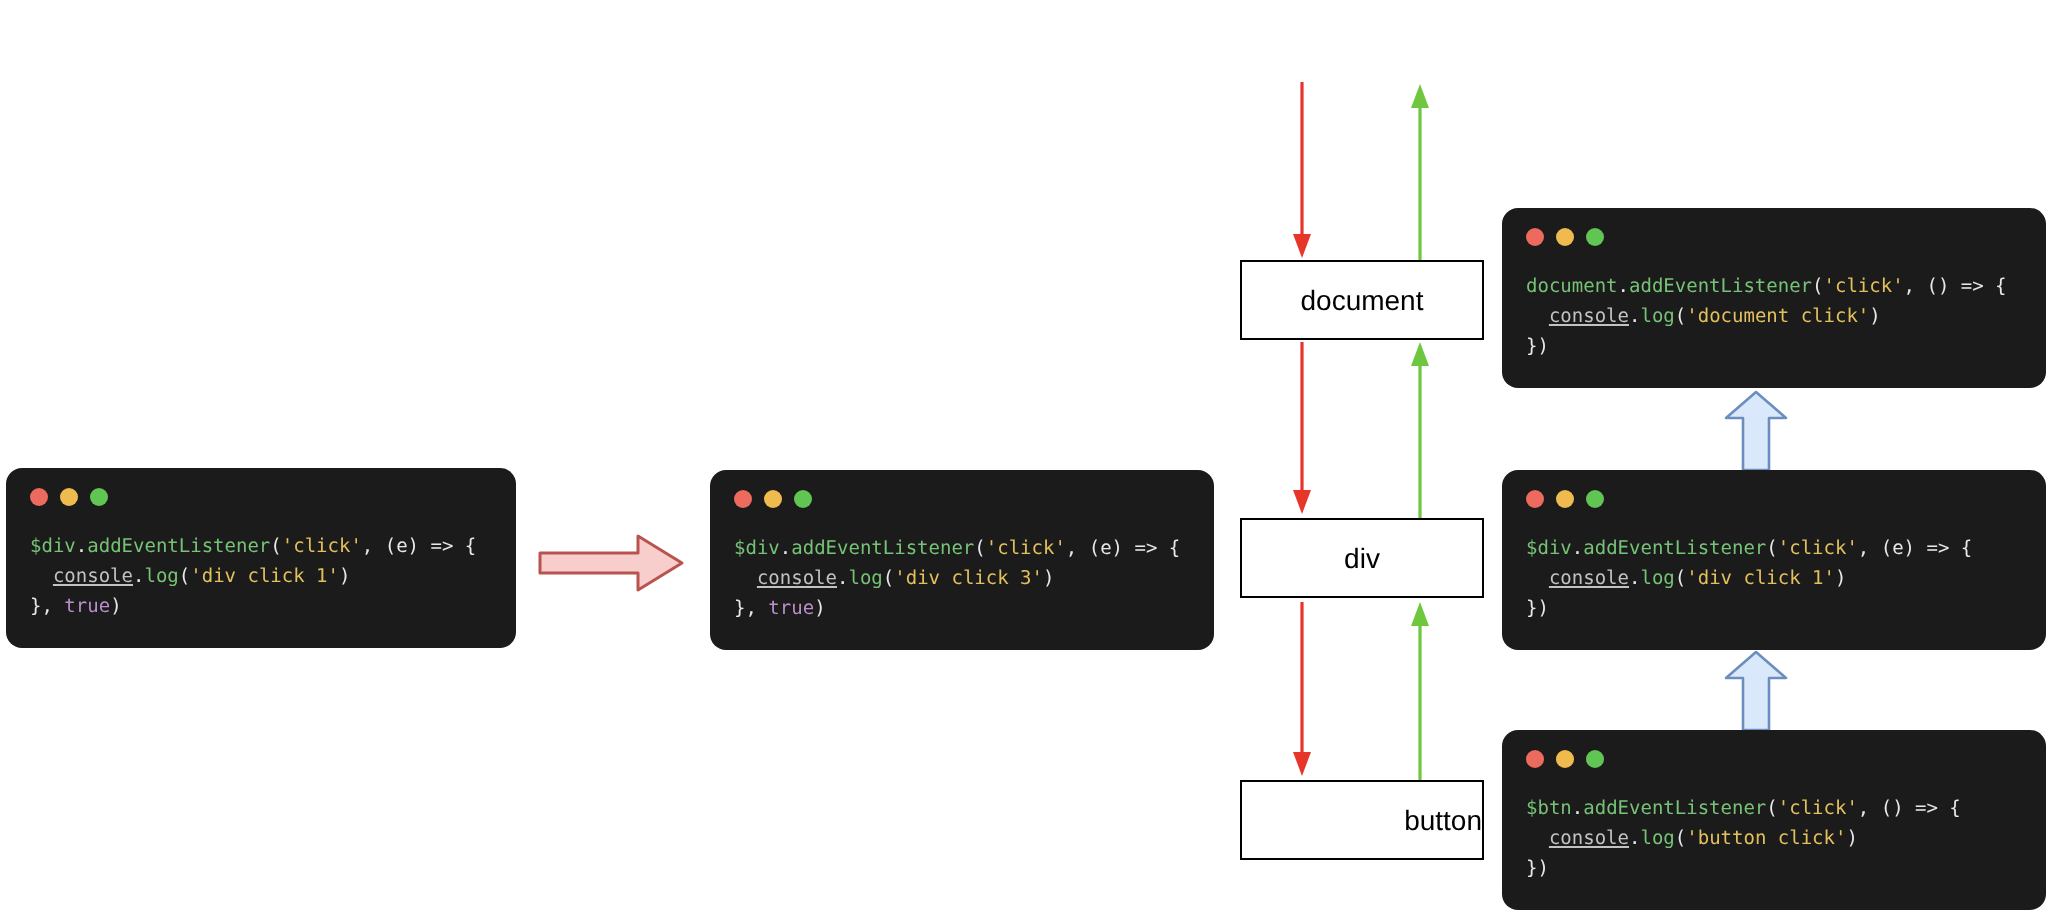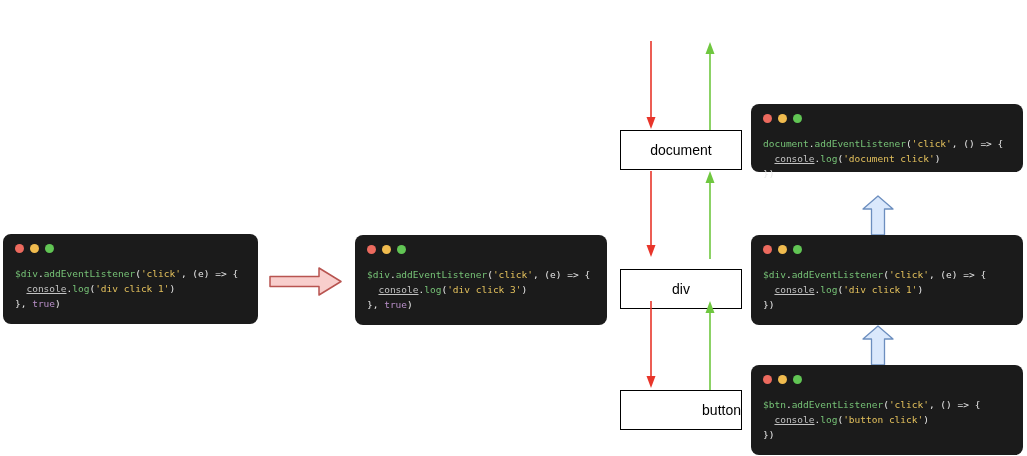--- a/index.html
+++ b/index.html
@@ -19,33 +19,33 @@
   .dot-green{background:var(--dot-green,#61c554);}
   .code{margin:0;font-family:"DejaVu Sans Mono",monospace;font-size:9.5px;}
   .code-line{height:15px;line-height:15px;white-space:pre;}
   .tok-g{color:var(--code-green,#76c276);}
   .tok-y{color:var(--code-yellow,#e3c05c);}
   .tok-p{color:var(--code-purple,#b98fc9);}
   .tok-w{color:var(--code-plain,#e8e8e8);}
   .tok-d{color:var(--code-dim,#c2c2c2);text-decoration:underline;}
   .pos-left{left:3px;top:234px;width:255px;height:90px;}
   .pos-mid{left:355px;top:235px;width:252px;height:90px;}
-  .pos-r-top{left:751px;top:104px;width:272px;height:68px;}
+  .pos-r-top{left:751px;top:104px;width:272px;height:90px;}
   .pos-r-mid{left:751px;top:235px;width:272px;height:90px;}
   .pos-r-bot{left:751px;top:365px;width:272px;height:90px;}
   
   .node{
     position:absolute;left:620px;width:122px;height:40px;box-sizing:border-box;
     background:var(--node-bg,#ffffff);border:1px solid var(--node-border,#000000);
     display:flex;align-items:center;justify-content:center;
     font-size:14px;color:#000;
   }
   .node-window{top:1px;height:39px;}
   .node-document{top:130px;}
-  .node-div{top:269px;}
+  .node-div{top:259px;}
   .node-button{top:390px;justify-content:flex-end;}
   .chain-arrows{position:absolute;left:620px;top:0;width:124px;height:456px;}
   
   .arrow-svg{position:absolute;display:block;}
   .pink-arrow{left:268px;top:266px;}
   .blue-arrow-1{left:862px;top:195px;}
   .blue-arrow-2{left:862px;top:325px;}
 </style>
 </head>
 <body>

